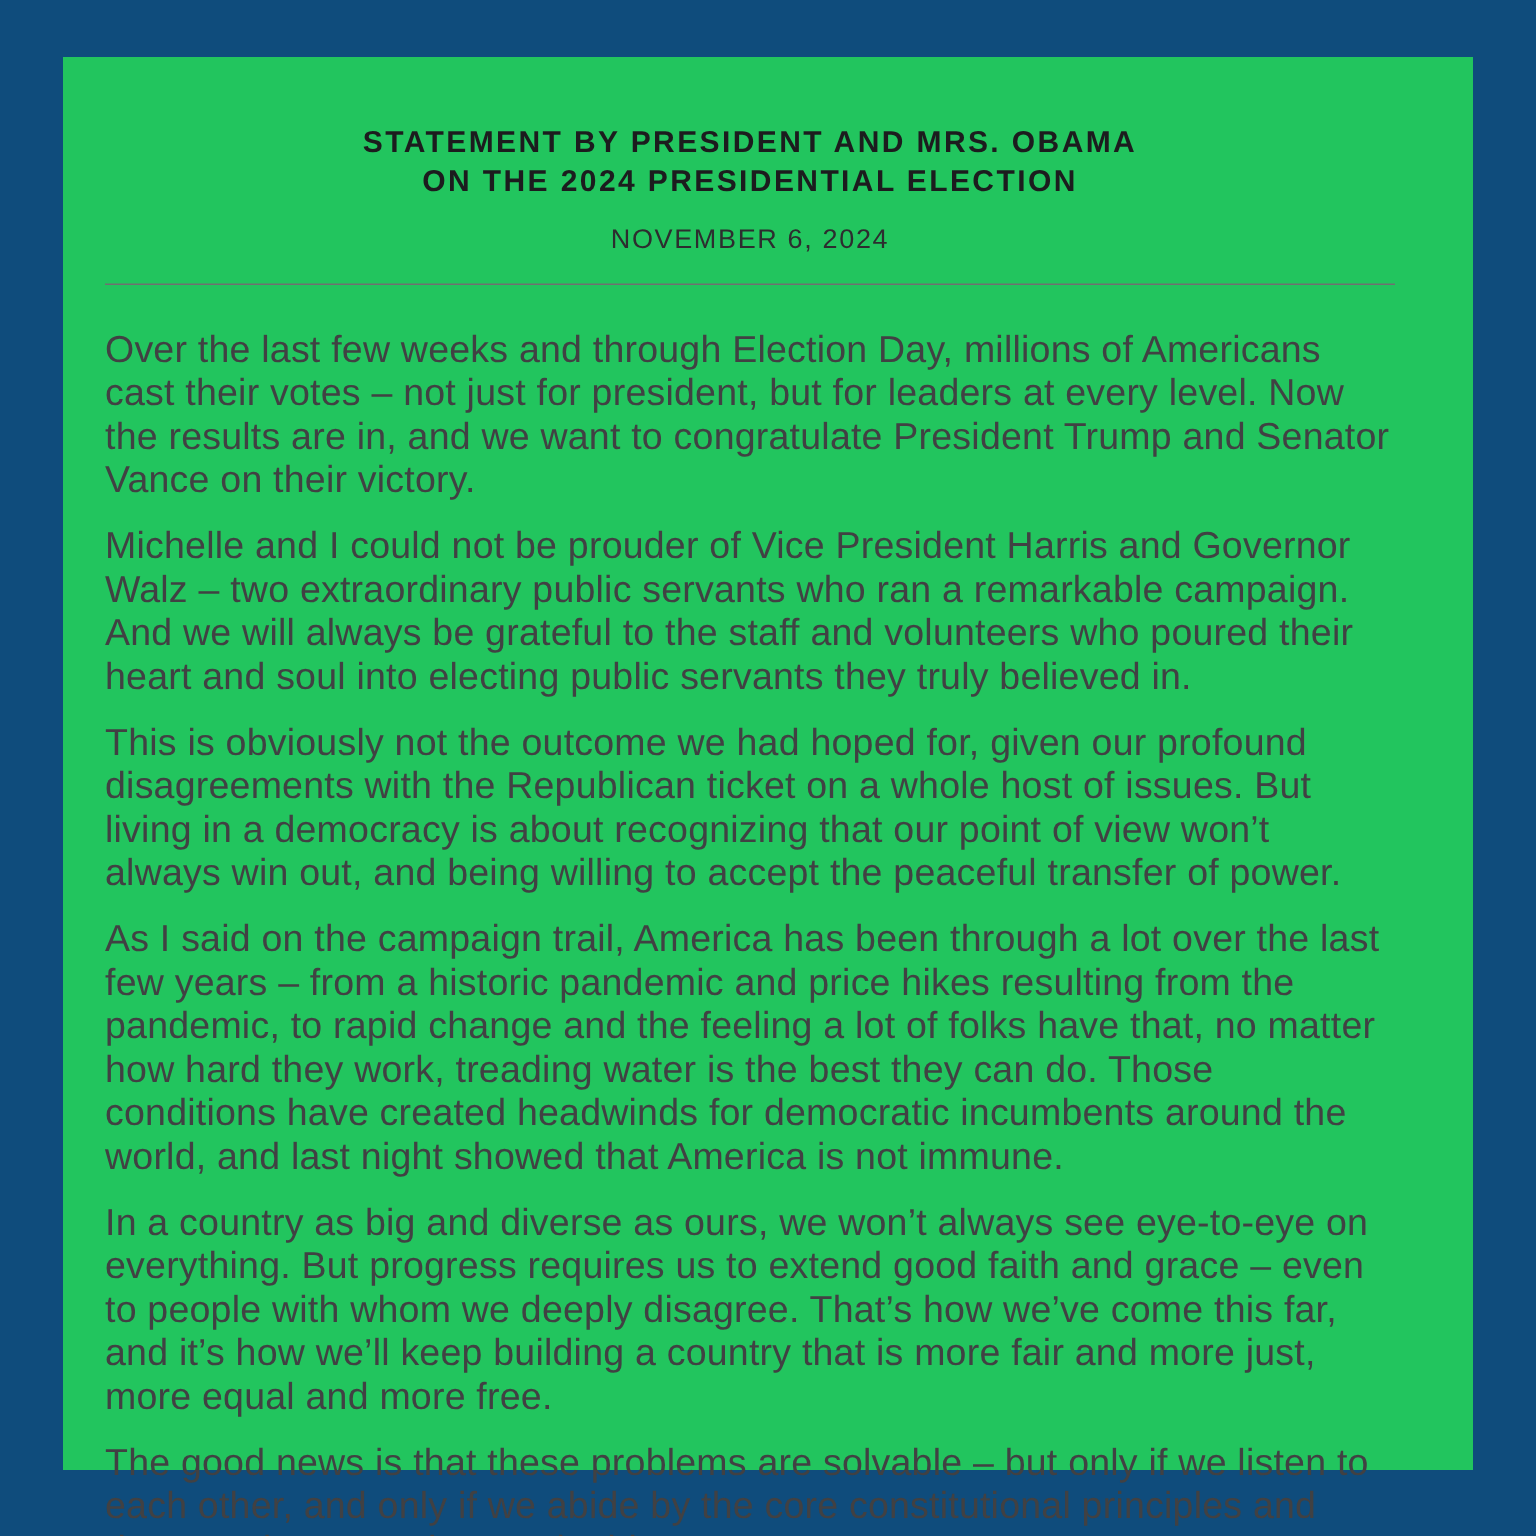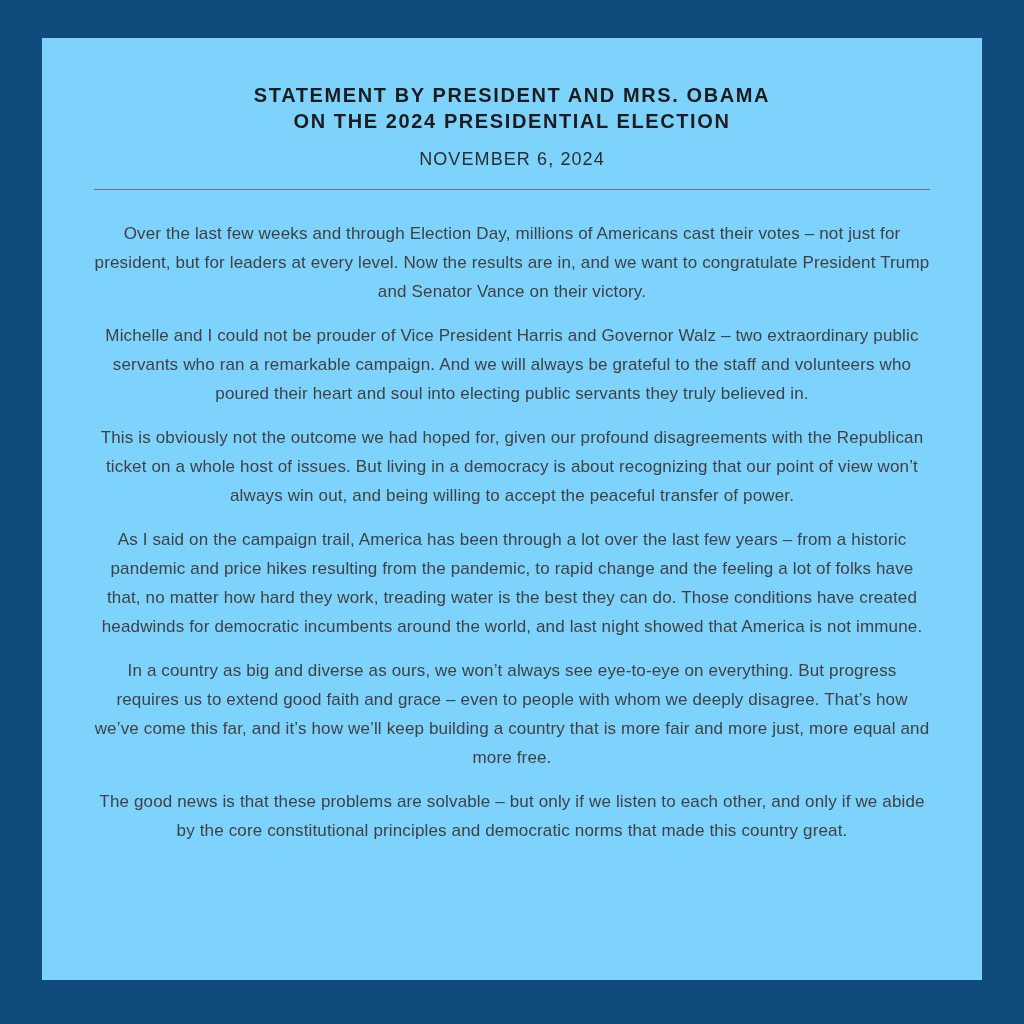--- a/index.html
+++ b/index.html
@@ -19,23 +19,23 @@
     height: 1024px;
     background: #0F4C7C;
     overflow: hidden;
   }
   .page {
     position: absolute;
     left: 42px;
     top: 38px;
     width: 940px;
     height: 942px;
-    background: #7dd3fc;
+    background: #22c55e;
     box-sizing: border-box;
-    padding: 42px 52px 0 52px;
+    padding: 42px 52px 0 28px;
   }
   .doc-title {
     margin: 0;
     padding-top: 2px;
     text-align: center;
     font-size: 20px;
     line-height: 26px;
     font-weight: bold;
     letter-spacing: 1.6px;
     color: #1C1C1E;
@@ -55,25 +55,25 @@
     border: 0;
     border-top: 1px solid #707070;
     height: 0;
     width: 100%;
   }
   .body-copy {
     margin-top: 29px;
   }
   .body-copy p {
     margin: 0 0 15px 0;
-    font-size: 17px;
+    font-size: 25px;
     line-height: 29px;
     letter-spacing: 0.15px;
     color: #414143;
-    text-align: center;
+    text-align: left;
   }
 </style>
 </head>
 <body>
 
 <div class="frame">
   <div class="page">
 
     <h1 class="doc-title">
       <span>STATEMENT BY PRESIDENT AND MRS. OBAMA</span>

